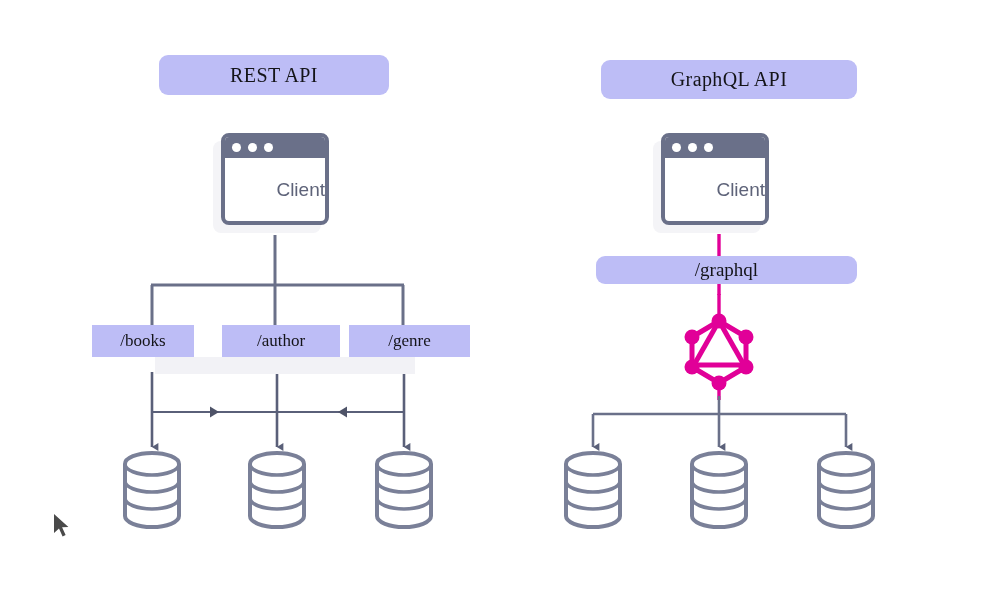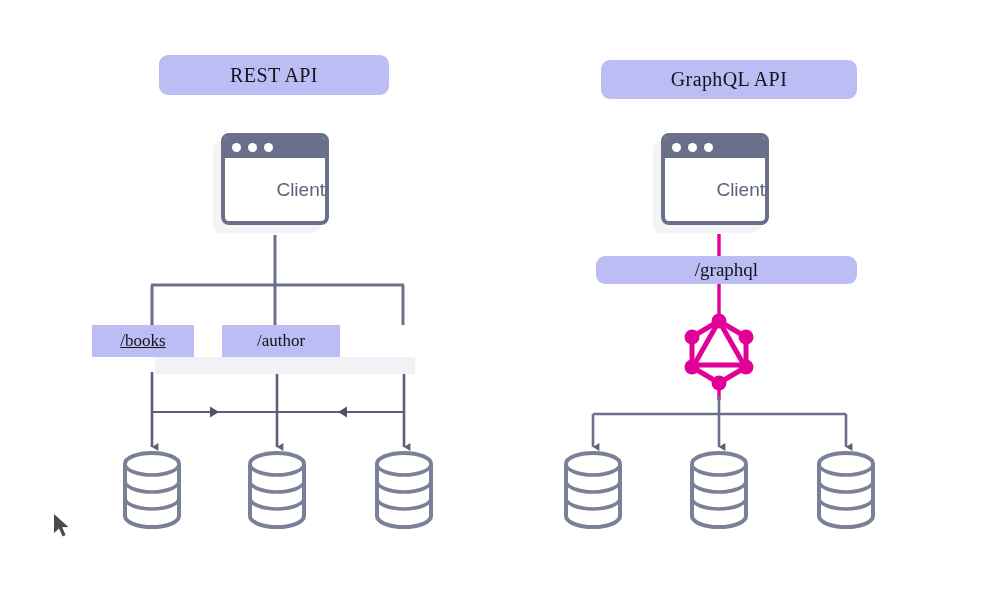--- a/index.html
+++ b/index.html
@@ -90,21 +90,21 @@
     position: absolute;
     background: #bdbdf6;
     height: 32px;
     display: flex;
     align-items: center;
     justify-content: center;
     font-family: "Liberation Serif", serif;
     font-size: 17px;
     color: #141418;
   }
-  #ep-books  { left: 92px;  top: 325px; width: 102px; text-decoration: underline; }
+  #ep-books  { left: 92px;  top: 325px; width: 102px; }
   #ep-author { left: 222px; top: 325px; width: 118px; }
   #ep-genre  { left: 349px; top: 325px; width: 121px; }
 
   .endpoint-shadow {
     position: absolute;
     left: 155px; top: 357px;
     width: 260px; height: 17px;
     background: #f2f2f6;
     z-index: 0;
   }
@@ -209,20 +209,21 @@
       <span class="dot"></span>
     </div>
     <div class="client-body">
       <span class="client-label">Client</span>
     </div>
   </div>
 
   <div class="endpoint-shadow"></div>
   <div class="endpoint-box" id="ep-books">/books</div>
   <div class="endpoint-box" id="ep-author">/author</div>
+  <div class="endpoint-box" id="ep-genre">/genre</div>
 
   <div id="graphql-pill">/graphql</div>
 
   <svg class="svg-layer">
     <g transform="translate(719,352)">
 
       <g stroke="#e10098" stroke-width="5" fill="none" stroke-linecap="round">
         <line x1="0" y1="-31" x2="27" y2="-15"></line>
         <line x1="27" y1="-15" x2="27" y2="15"></line>
         <line x1="27" y1="15" x2="0" y2="31"></line>

